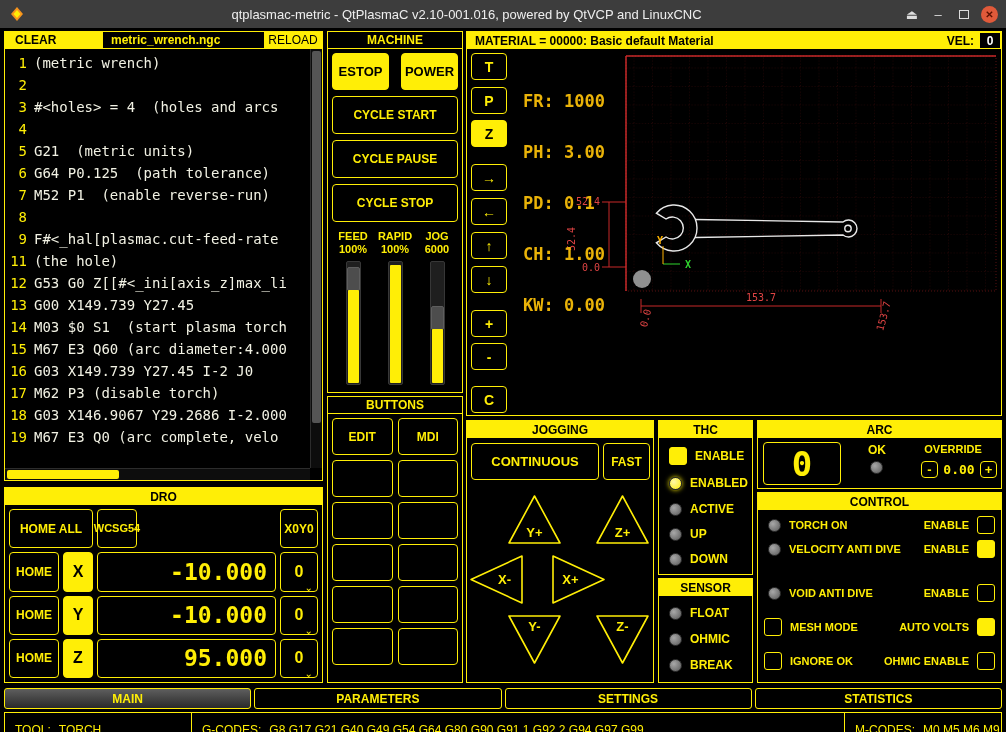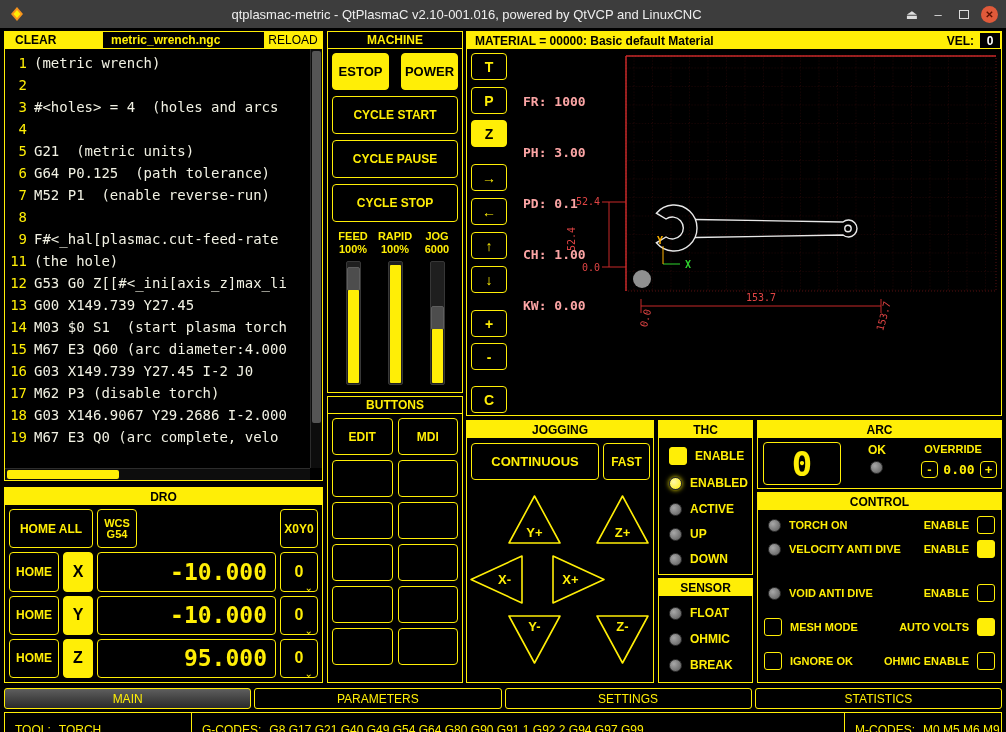--- a/index.html
+++ b/index.html
@@ -48,21 +48,21 @@
   .vscroll{position:absolute;top:17px;right:0;bottom:12px;width:12px;background:#0d0d0d;border-left:1px solid #2c2c2c}
   .vthumb{position:absolute;left:1px;right:1px;top:2px;height:372px;background:#555;border-radius:2px}
   .hscroll{position:absolute;left:0;right:12px;bottom:0;height:12px;background:#0d0d0d;border-top:1px solid #2c2c2c}
   .hthumb{position:absolute;top:1px;bottom:1px;left:2px;width:112px;background:var(--y);border-radius:2px}
 
   
   .dro-panel{left:4px;top:487px;width:319px;height:196px}
   .dro-body{position:absolute;left:4px;right:4px;top:21px;bottom:4px;display:flex;flex-direction:column;gap:4px}
   .dro-row{display:flex;gap:4px;height:40px}
   .dro-home-all{width:84px}
-  .dro-wcs{width:40px;flex-direction:column;line-height:11px;font-size:11px}
+  .dro-wcs{width:40px;line-height:11px;font-size:11px}
   .dro-x0y0{width:38px;margin-left:auto}
   .dro-home{width:50px}
   .dro-axis{width:30px;font-size:16px}
   .dro-val{flex:1;border:1px solid var(--y);border-radius:4px;color:var(--y);
            font-family:"DejaVu Sans Mono",monospace;font-size:23px;font-weight:bold;
            display:flex;align-items:center;justify-content:flex-end;padding-right:8px}
   .dro-zero{width:38px;position:relative;font-size:16px}
   .dro-zero .chev{position:absolute;right:4px;bottom:-2px;font-size:10px;font-weight:normal}
 
   
@@ -88,22 +88,22 @@
   .side-btn{position:absolute;width:36px;height:27px;font-size:14px}
 
   
   .preview-panel{left:466px;top:31px;width:536px;height:385px}
   .preview-head{display:flex;align-items:center;height:17px;background:var(--y);color:#000;
                 font-weight:bold;font-size:12px;padding-left:8px}
   .vel-label{margin-left:auto;margin-right:6px}
   .vel-value{width:20px;height:15px;background:#000;color:#fff;font-size:12px;display:flex;
              align-items:center;justify-content:center;margin-right:1px}
   .preview-svg{position:absolute;left:0;top:17px}
-  .stats{position:absolute;left:56px;top:27px;color:#fca5a5;font-family:"DejaVu Sans Mono",monospace;
-         font-size:13px;font-weight:bold;line-height:17px;white-space:pre}
+  .stats{position:absolute;left:56px;top:27px;color:#eab308;font-family:"DejaVu Sans Mono",monospace;
+         font-size:17px;font-weight:bold;line-height:17px;white-space:pre}
   .dim{fill:#e04444;font-size:10px;font-family:"DejaVu Sans Mono",monospace}
   .ax{font-size:10px;font-weight:bold;font-family:"DejaVu Sans Mono",monospace}
 
   
   .jogging-panel{left:466px;top:420px;width:188px;height:263px}
   .jog-cont{position:absolute;left:4px;top:22px;width:128px;height:37px;font-size:13px}
   .jog-fast{position:absolute;left:136px;top:22px;width:47px;height:37px}
   .jog{position:absolute;width:57px;height:53px}
   .jog .lbl{position:absolute;color:var(--y);font-weight:bold;font-size:13px;text-align:center}
   .lbl-up{left:0;right:0;bottom:6px}
@@ -132,21 +132,21 @@
 
   
   .control-panel{left:757px;top:492px;width:245px;height:191px}
   .ctl-row{position:absolute;left:10px;right:6px;display:flex;align-items:center;gap:8px;height:20px}
   .ctl-row .lab{color:var(--y);font-size:11px;font-weight:bold;white-space:nowrap}
   .ctl-row .right{margin-left:auto}
 
   
   .tabs{position:absolute;left:4px;top:688px;width:998px;height:21px;display:flex;gap:3px}
   .tab{flex:1;border:1px solid var(--y);border-radius:3px;background:#000;color:var(--y);
-       font-size:12px;font-weight:normal;display:flex;align-items:center;justify-content:center}
+       font-size:12px;font-weight:bold;display:flex;align-items:center;justify-content:center}
   .tab.active{background:linear-gradient(#5e5e5e,#2a2a2a)}
 
   
   .statusbar{position:absolute;left:4px;top:712px;width:998px;height:36px;display:flex}
   .sb-sec{border:1px solid var(--y);display:flex;align-items:center;gap:8px;padding:0 10px;
           color:var(--y);font-size:12px;white-space:nowrap;overflow:hidden}
   .sb-tool{width:188px}
   .sb-g{width:653px;border-left:none}
   .sb-m{flex:1;border-left:none}
 </style>

